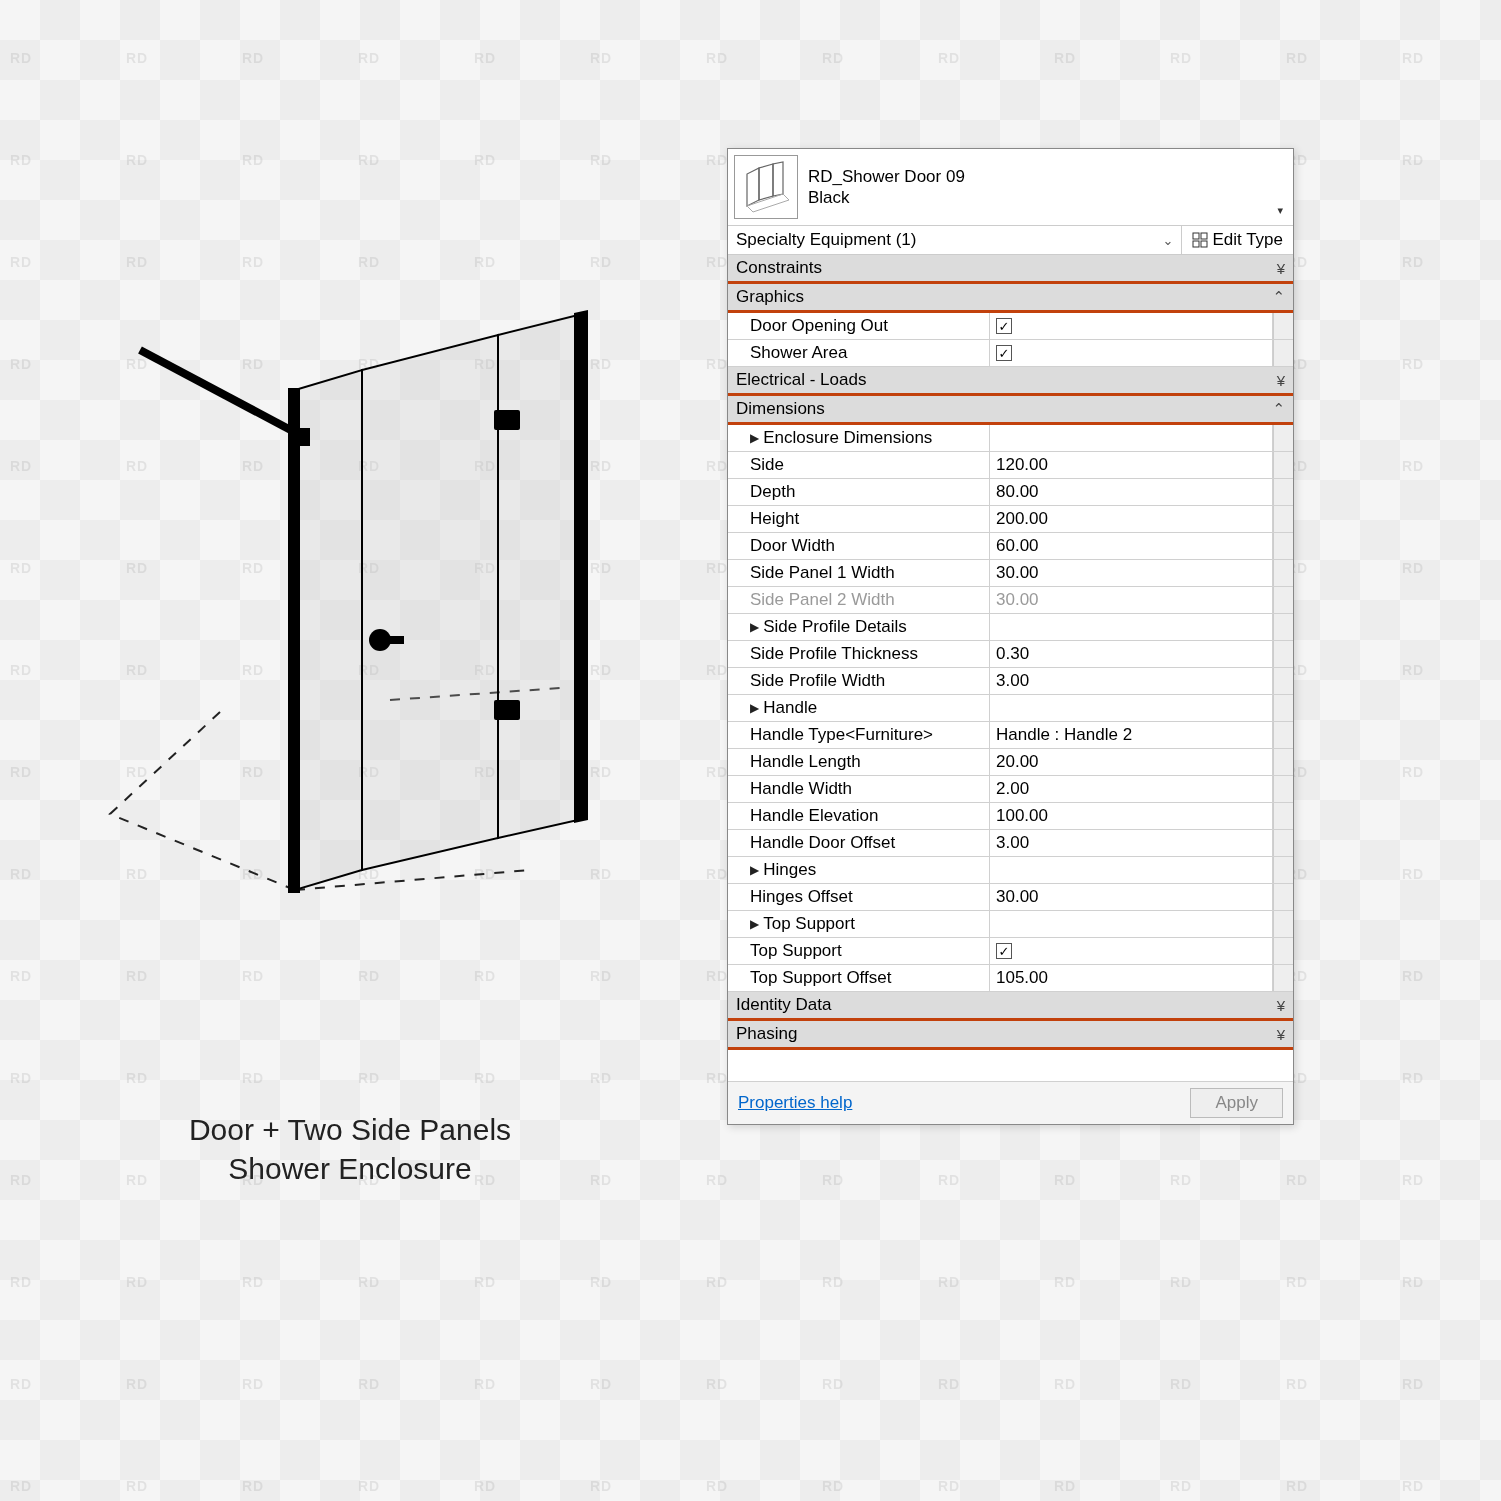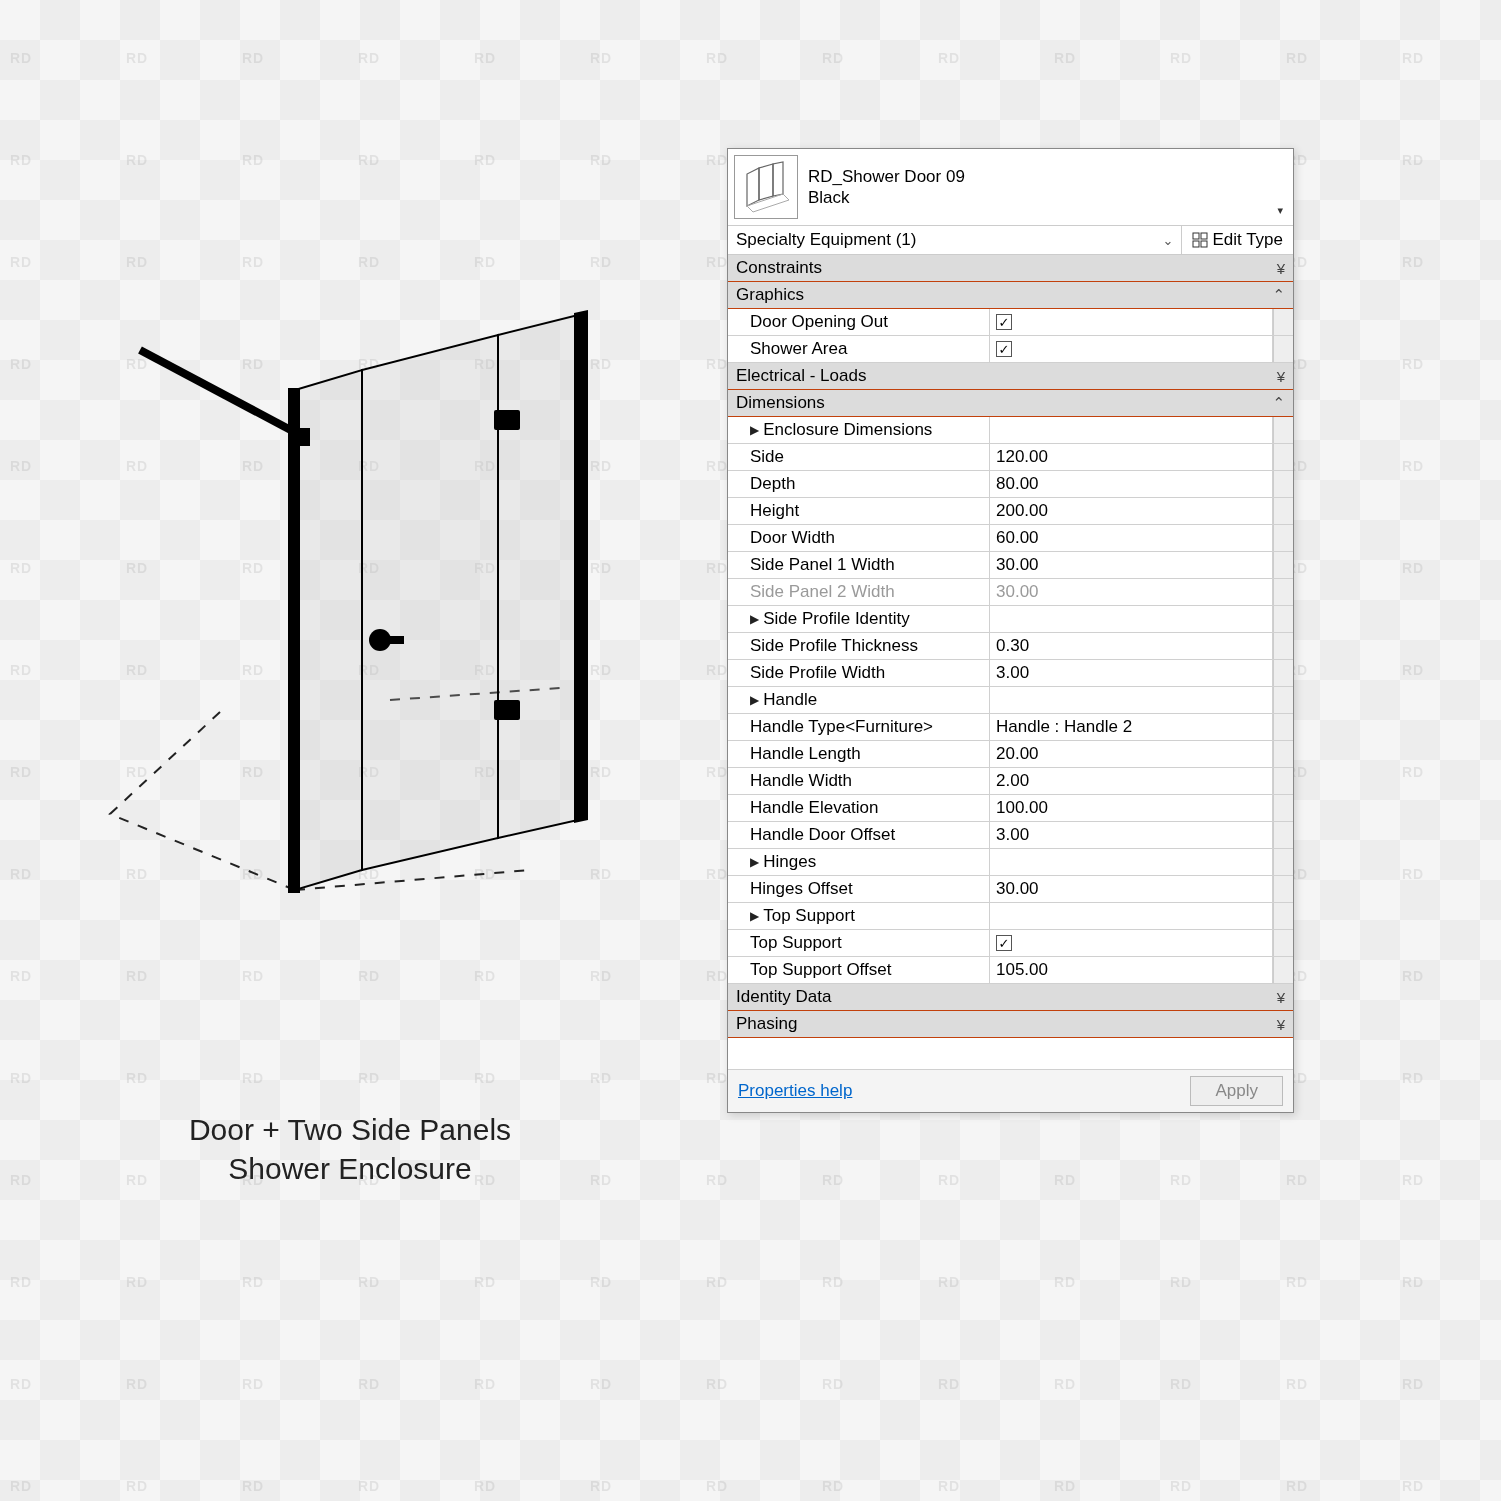--- a/index.html
+++ b/index.html
@@ -112,21 +112,21 @@
     border-left: 1px solid #ccc;
     cursor: pointer;
     white-space: nowrap;
   }
   .edit-type svg { width:16px; height:16px; }
 
   .group-header {
     background: #dcdcdc;
     padding: 3px 8px;
     font-size: 17px;
-    border-bottom: 1px solid #c2410c;
+    border-bottom: 3px solid #c2410c;
     display:flex;
     justify-content:space-between;
     align-items:center;
   }
   .group-header .chev { font-size:15px; color:#444; }
 
   .prop-row {
     display: flex;
     border-bottom: 1px solid #d0d0d0;
     font-size: 17px;
@@ -518,21 +518,21 @@
     <div class="prop-btn"></div>
   </div>
   <div class="prop-row disabled">
     <div class="prop-label subsub">Side Panel 2 Width</div>
     <div class="prop-value">30.00</div>
     <div class="prop-btn"></div>
   </div>
   <div class="prop-row">
     <div class="prop-label sub">
         <span class="tri">▶</span>
-        <span>Side Profile Identity</span>
+        <span>Side Profile Details</span>
       </div>
     <div class="prop-value"></div>
     <div class="prop-btn"></div>
   </div>
   <div class="prop-row">
     <div class="prop-label subsub">Side Profile Thickness</div>
     <div class="prop-value">0.30</div>
     <div class="prop-btn"></div>
   </div>
   <div class="prop-row">

